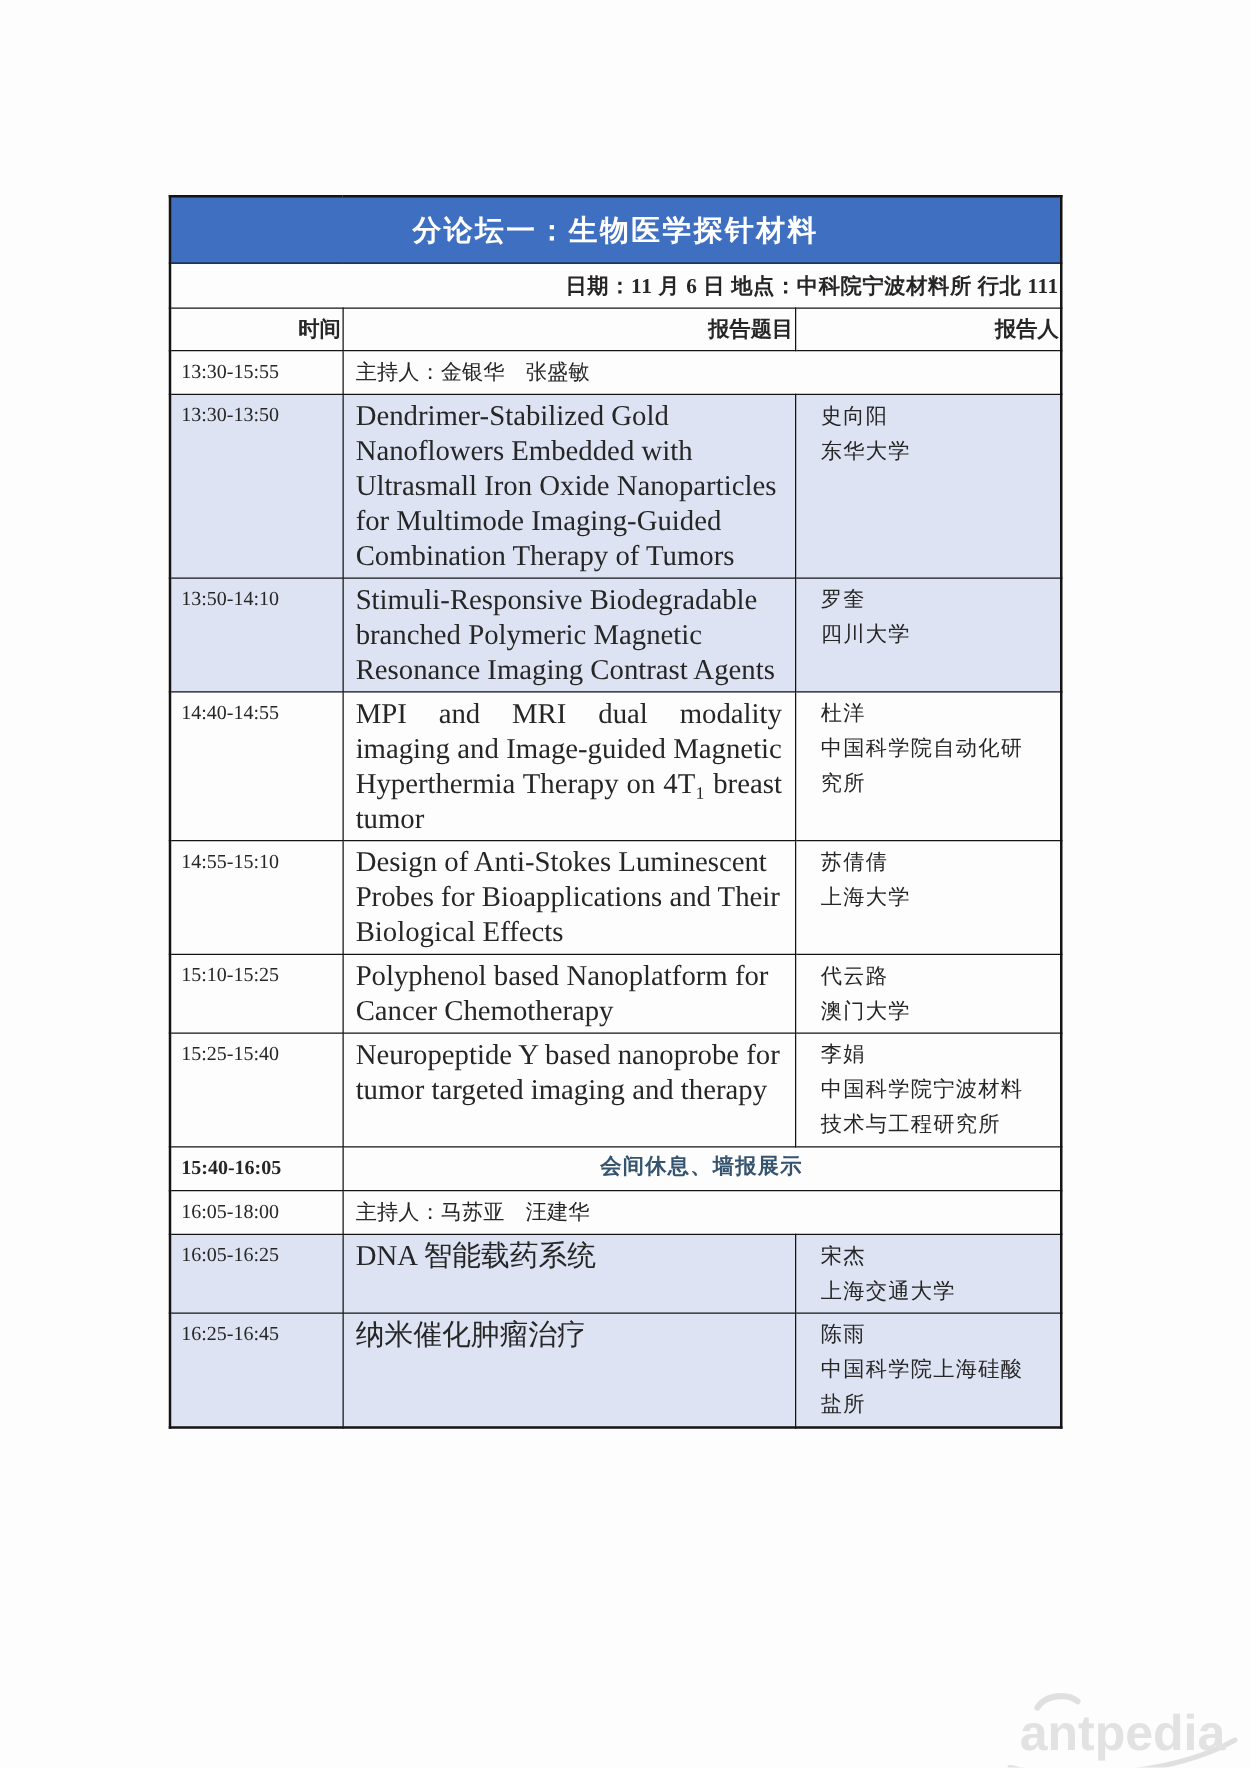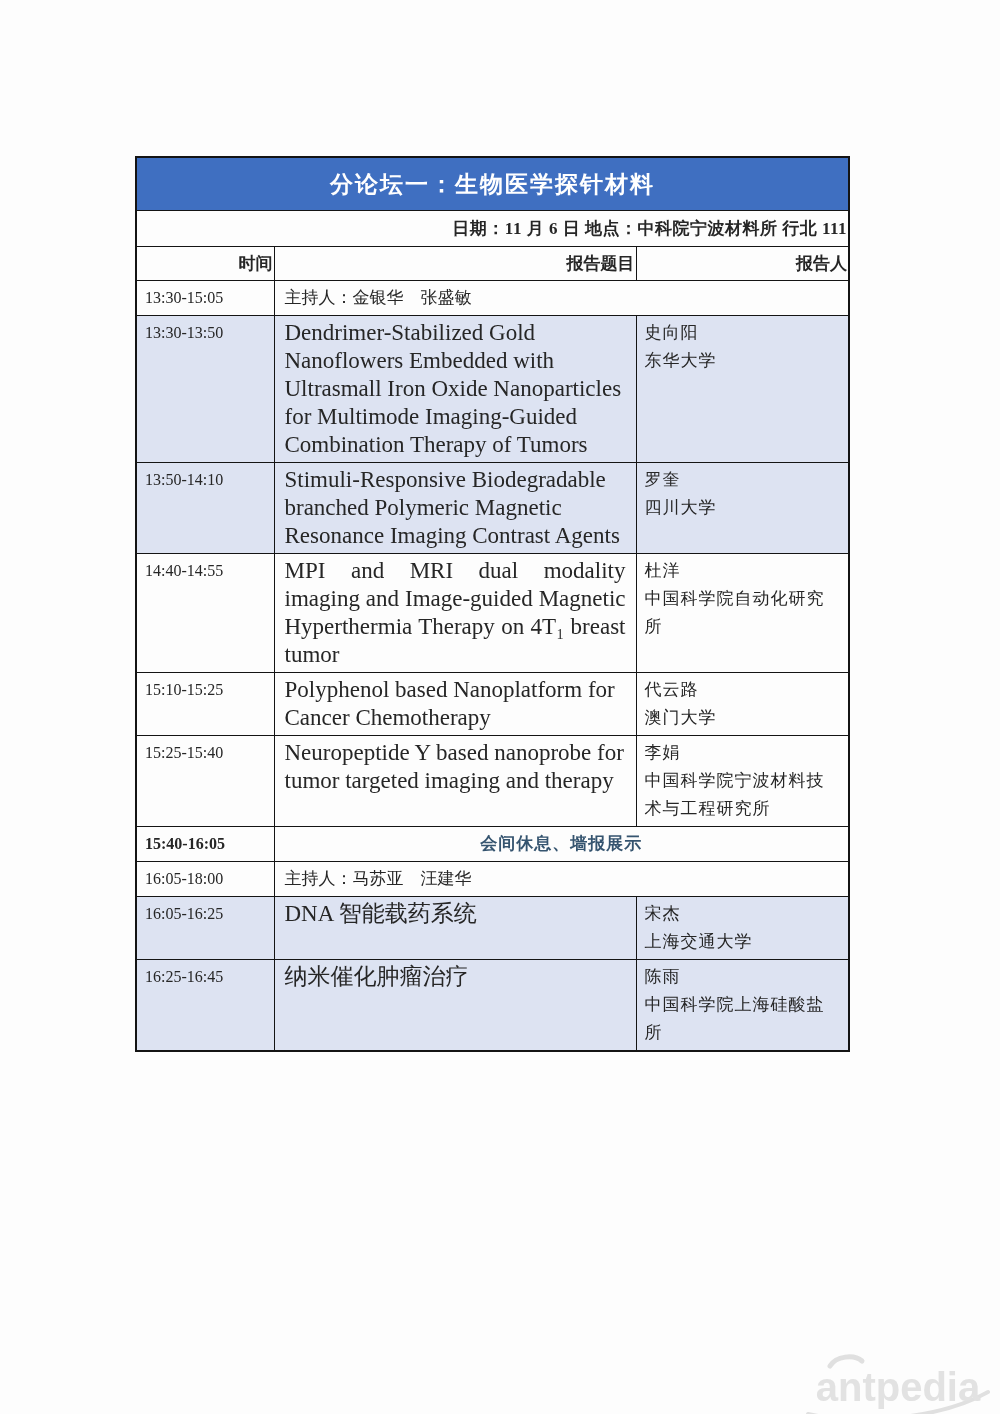--- a/index.html
+++ b/index.html
@@ -39,28 +39,28 @@
   td.col-time{
     padding:3px 4px 3px 8px;font-size:16px;line-height:28px;
     white-space:nowrap;
   }
   td.talk-title{
     padding:3px 10px;font-size:23px;line-height:28px;
     white-space:pre-wrap;
   }
   td.talk-title.justify{text-align:justify;}
   td.speaker{
-    padding:3px 8px;font-size:17px;line-height:28px;letter-spacing:1px;
+    padding:3px 20px;font-size:17px;line-height:28px;letter-spacing:1px;
   }
   td.span-cell{
     padding:3px 10px;font-size:17px;line-height:28px;vertical-align:middle;
   }
   td.span-cell.break-cell{
     text-align:center;font-weight:bold;
-    color:var(--break-text,#35546f);letter-spacing:1px;
+    color:var(--break-text,#35546f);letter-spacing:1px;font-family:Liberation Mono, monospace;
   }
   td.col-time.bold{font-weight:bold;}
   .watermark{
     position:absolute;left:802px;top:1352px;width:192px;height:78px;
     color:var(--watermark,#e2e2e2);
     font-family:"Liberation Sans", sans-serif;
     font-weight:bold;font-size:40px;letter-spacing:0px;
     line-height:70px;text-align:center;
   }
   .watermark svg{position:absolute;left:0;top:0;}
@@ -83,21 +83,21 @@
       </tr>
       <tr class="date-row">
         <td colspan="3">日期：11 月 6 日   地点：中科院宁波材料所 行北 111</td>
       </tr>
       <tr class="head-row">
         <td>时间</td>
         <td>报告题目</td>
         <td>报告人</td>
       </tr>
     <tr>
-          <td class="col-time">13:30-15:05</td>
+          <td class="col-time">13:30-15:55</td>
           <td colspan="2" class="span-cell">主持人：金银华　张盛敏</td>
         </tr>
         <tr class="shaded">
           <td class="col-time">13:30-13:50</td>
           <td class="talk-title">Dendrimer-Stabilized Gold Nanoflowers Embedded with Ultrasmall Iron Oxide Nanoparticles for Multimode Imaging-Guided Combination Therapy of Tumors</td>
           <td class="speaker">
             <div>史向阳</div>
             <div>东华大学</div>
           </td>
         </tr>
@@ -108,20 +108,28 @@
             <div>罗奎</div>
             <div>四川大学</div>
           </td>
         </tr>
         <tr>
           <td class="col-time">14:40-14:55</td>
           <td class="talk-title justify">MPI and MRI dual modality imaging and Image-guided Magnetic Hyperthermia Therapy on 4T₁ breast tumor</td>
           <td class="speaker">
             <div>杜洋</div>
             <div>中国科学院自动化研究所</div>
+          </td>
+        </tr>
+        <tr>
+          <td class="col-time">14:55-15:10</td>
+          <td class="talk-title">Design of Anti-Stokes Luminescent Probes for Bioapplications and Their Biological Effects</td>
+          <td class="speaker">
+            <div>苏倩倩</div>
+            <div>上海大学</div>
           </td>
         </tr>
         <tr>
           <td class="col-time">15:10-15:25</td>
           <td class="talk-title">Polyphenol based Nanoplatform for Cancer Chemotherapy</td>
           <td class="speaker">
             <div>代云路</div>
             <div>澳门大学</div>
           </td>
         </tr>

